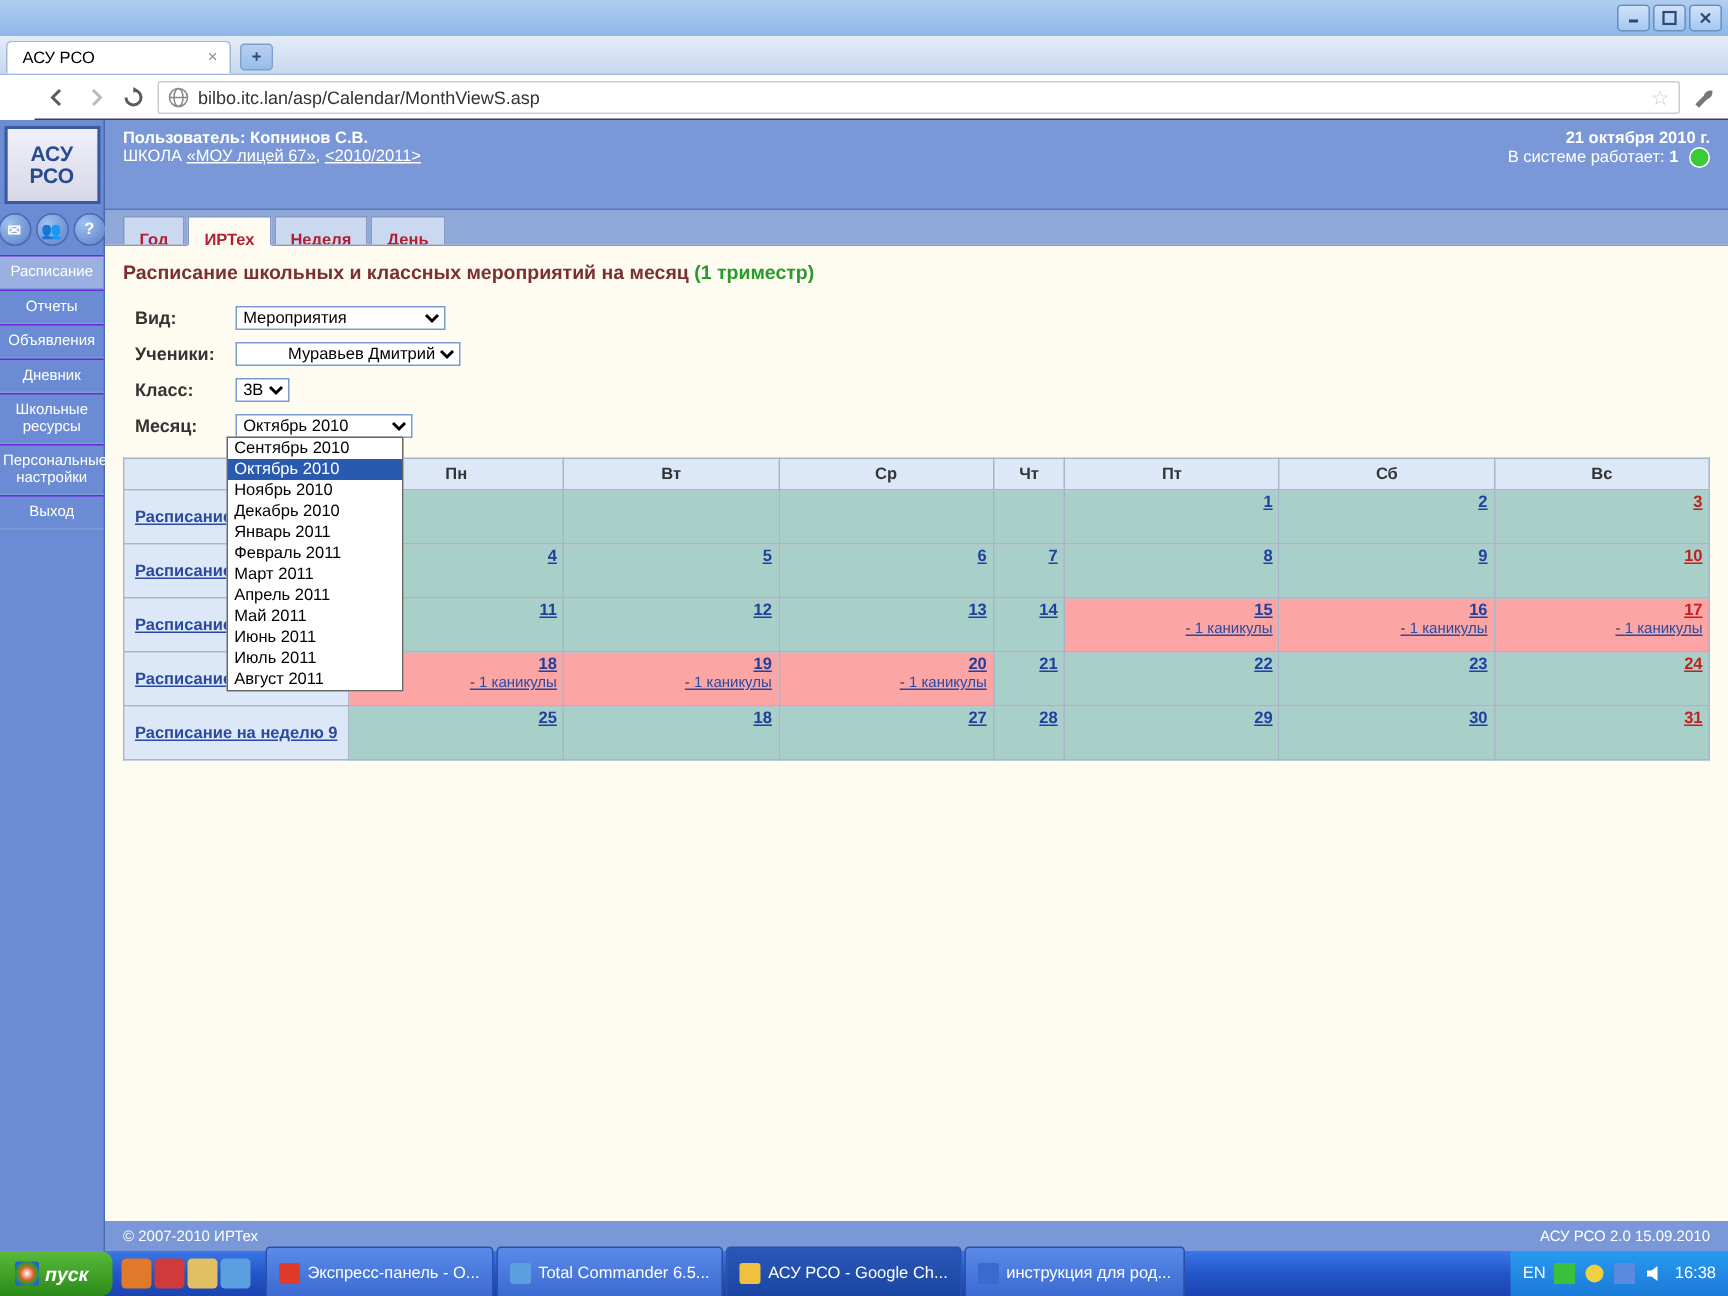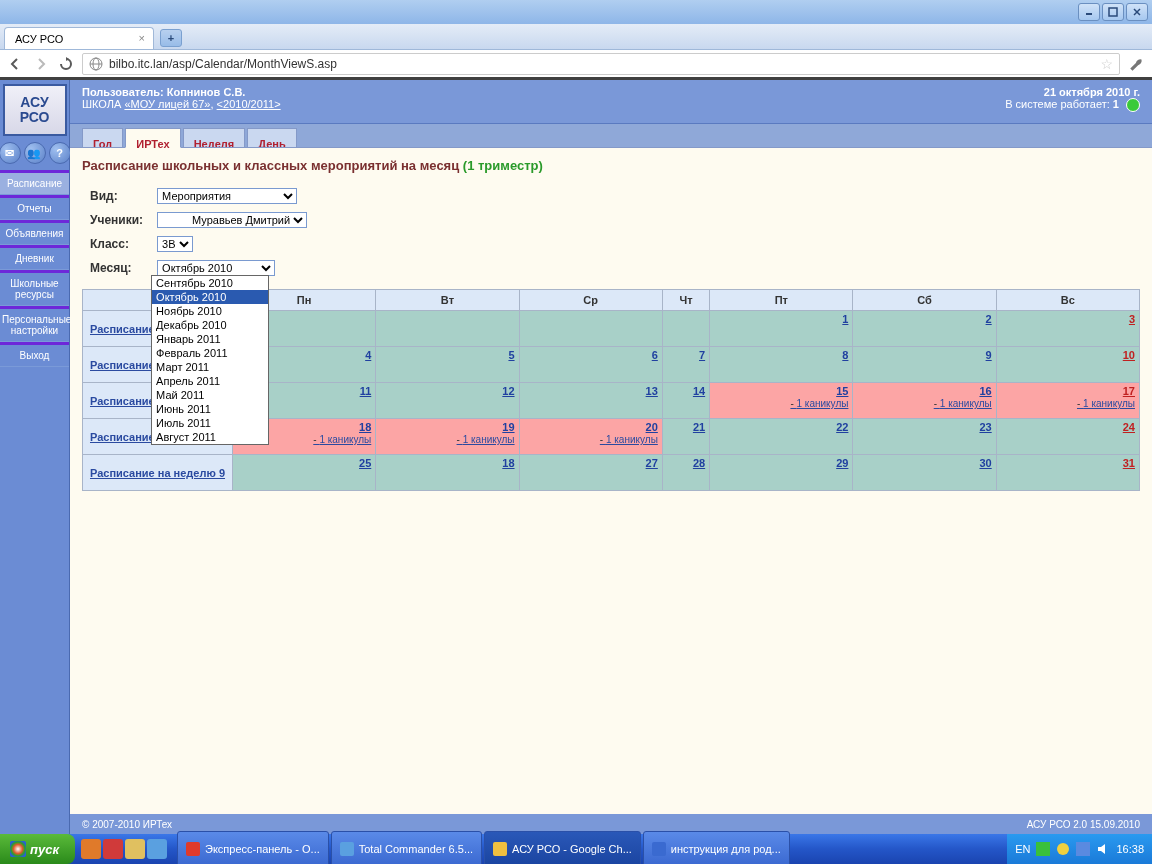--- a/index.html
+++ b/index.html
@@ -4,38 +4,38 @@
 <style>
 *{box-sizing:border-box;margin:0;padding:0;}
 body{font-family:Tahoma,Verdana,sans-serif;font-size:11px;width:1152px;height:864px;overflow:hidden;background:#fff;position:relative;}
 .titlebar{height:24px;background:linear-gradient(to bottom,#b0cef0,#8eb6e8);display:flex;justify-content:flex-end;align-items:center;padding-right:4px;gap:2px;}
 .wbtn{width:22px;height:18px;background:linear-gradient(to bottom,#d0e2f8,#a6c8f0);border:1px solid #6a8fc0;border-radius:3px;display:flex;align-items:center;justify-content:center;cursor:pointer;}
 .wbtn svg{width:10px;height:10px;}
 .tabstrip{height:26px;background:linear-gradient(to bottom,#e4ecf7,#c8d8ef);border-bottom:1px solid #9fb8d9;display:flex;align-items:flex-end;}
 .btab{height:22px;background:#fff;border:1px solid #a0b8d8;border-bottom:none;border-radius:4px 4px 0 0;padding:0 28px 0 10px;display:flex;align-items:center;margin-left:4px;font-size:11px;position:relative;min-width:150px;}
 .btab .tx{position:absolute;right:8px;top:4px;color:#888;cursor:pointer;font-size:11px;}
 .newtab{width:22px;height:18px;background:linear-gradient(to bottom,#b8d0ef,#98bce8);border:1px solid #7aa0d0;border-radius:3px;margin:0 0 2px 6px;display:flex;align-items:center;justify-content:center;cursor:pointer;color:#2a4a7a;font-weight:bold;}
-.toolbar{height:30px;background:#fff;border-bottom:3px solid #404040;display:flex;align-items:center;padding:0 6px;gap:8px;}
+.toolbar{height:30px;background:#fff;border-bottom:1px solid #404040;display:flex;align-items:center;padding:0 6px;gap:8px;margin-left:23px;}
 .navarrow{width:18px;height:18px;cursor:pointer;display:flex;align-items:center;justify-content:center;color:#5a5a5a;}
 .reload{width:16px;height:16px;cursor:pointer;}
 .urlbar{flex:1;height:22px;border:1px solid #ccc;border-radius:2px;display:flex;align-items:center;padding:0 6px;gap:6px;background:#fff;}
 .urlbar .globe{width:14px;height:14px;}
 .urlbar input{flex:1;border:none;outline:none;font-size:12px;color:#333;}
 .star{color:#ccc;font-size:14px;}
 .wrench{width:18px;height:18px;cursor:pointer;}
 .app{display:flex;height:754px;background:#8fa8d8;}
 .sidebar{width:70px;background:#6b8cd4;display:flex;flex-direction:column;align-items:center;padding-top:4px;border-right:1px solid #4a6ab0;}
 .logo{width:64px;height:52px;background:linear-gradient(to bottom,#f0f0f8,#d8d8e8);border:2px solid #3a5aa0;display:flex;align-items:center;justify-content:center;font-weight:bold;font-size:14px;color:#2a4a90;text-align:center;line-height:1.1;}
 .iconrow{display:flex;gap:3px;margin-top:6px;}
 .sicon{width:22px;height:22px;border:1px solid #4a6ab0;border-radius:11px;background:radial-gradient(circle at 30% 30%,#a0c0f0,#5a80c8);display:flex;align-items:center;justify-content:center;color:#fff;font-weight:bold;cursor:pointer;}
 .snav{width:100%;margin-top:6px;}
-.snav a{display:block;padding:5px 2px;text-align:center;color:#fff;text-decoration:none;font-size:10px;border-top:3px solid #6d28d9;border-bottom:1px solid #7a9ad8;cursor:pointer;}
+.snav a{display:block;padding:5px 2px;text-align:center;color:#fff;text-decoration:none;font-size:10px;border-top:1px solid #6d28d9;border-bottom:1px solid #7a9ad8;cursor:pointer;}
 .snav a.active{background:#9ab0e0;}
 .main{flex:1;display:flex;flex-direction:column;}
-.header{height:44px;background:#7a98d8;border-bottom:1px solid #5a7ac0;display:flex;justify-content:space-between;padding:6px 12px;color:#fff;}
+.header{height:60px;background:#7a98d8;border-bottom:1px solid #5a7ac0;display:flex;justify-content:space-between;padding:6px 12px;color:#fff;}
 .header .ul{font-size:11px;}
 .header .ul b{font-weight:bold;}
 .header .ul a{color:#fff;text-align:center;}
 .header .ur{text-align:right;font-size:11px;}
 .header .ur .refresh{display:inline-block;width:14px;height:14px;background:#3aca3a;border-radius:7px;vertical-align:middle;margin-left:4px;border:1px solid #fff;}
 .viewtabs{height:24px;background:#8fa8d8;padding:4px 0 0 12px;display:flex;gap:2px;}
 .vtab{padding:9px 10px;background:#cad8f0;border:1px solid #8499c8;border-bottom:none;color:#b02030;font-weight:bold;font-size:11px;cursor:pointer;}
 .vtab.active{background:#fefbf0;border-bottom:1px solid #fefbf0;position:relative;z-index:2;}
 .content{flex:1;background:#fefbf0;padding:10px 12px;position:relative;border-top:1px solid #8499c8;margin-top:-1px;}
 .ptitle{font-size:13px;font-weight:bold;color:#7a3030;margin-bottom:10px;}

